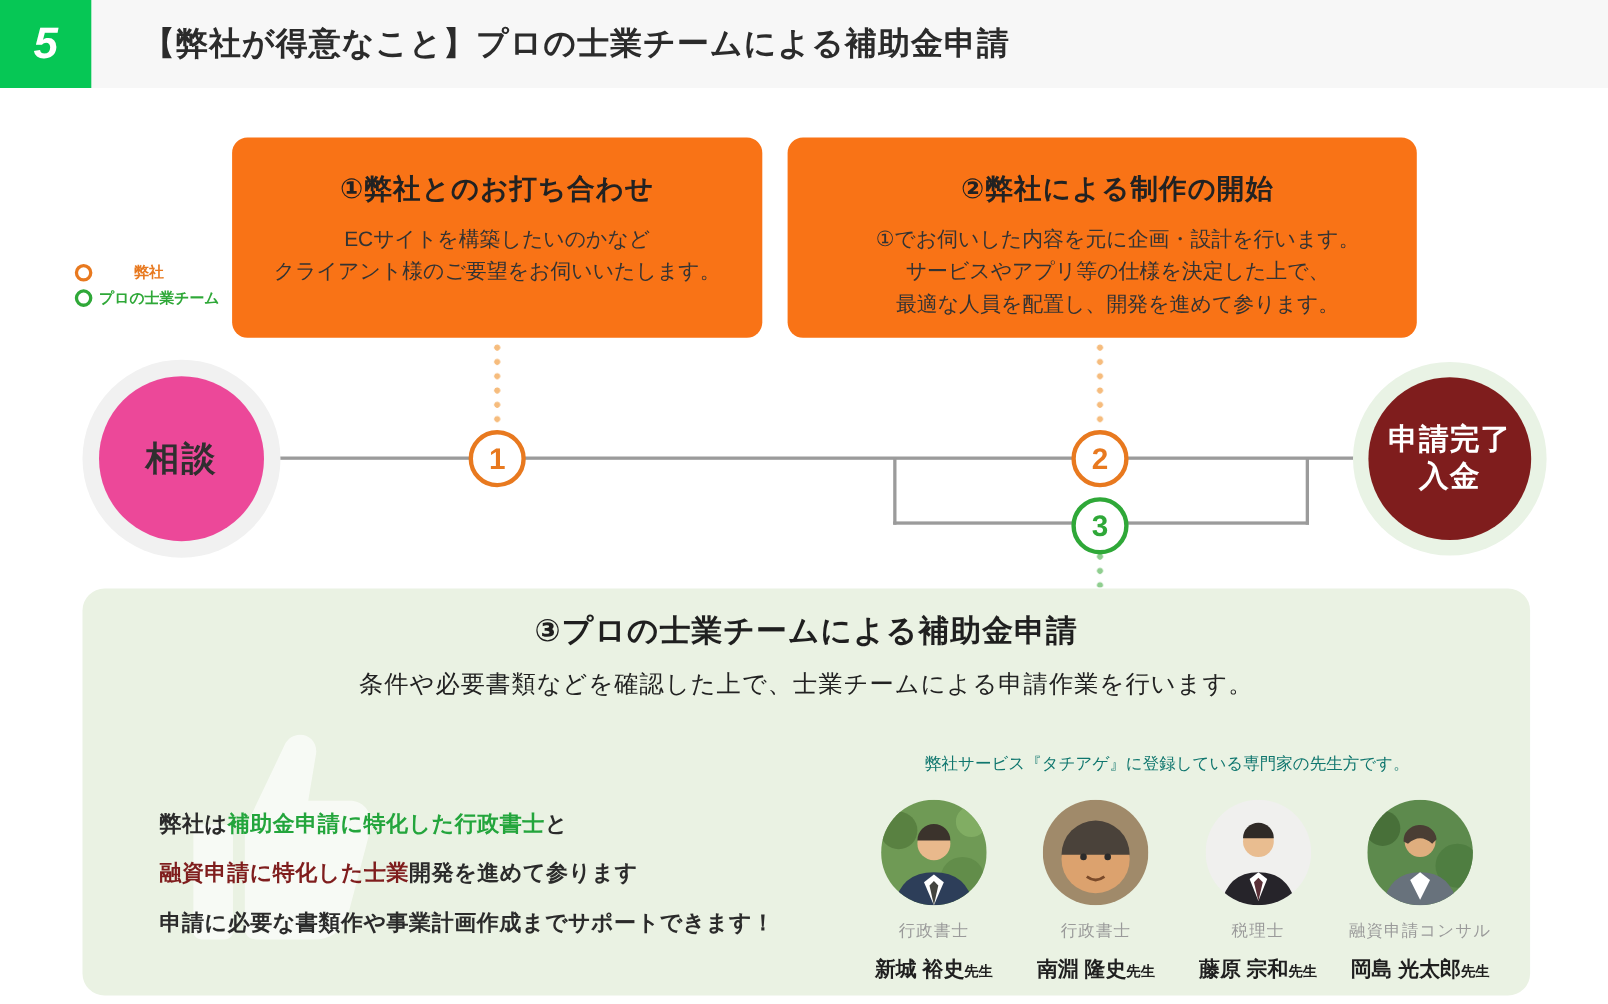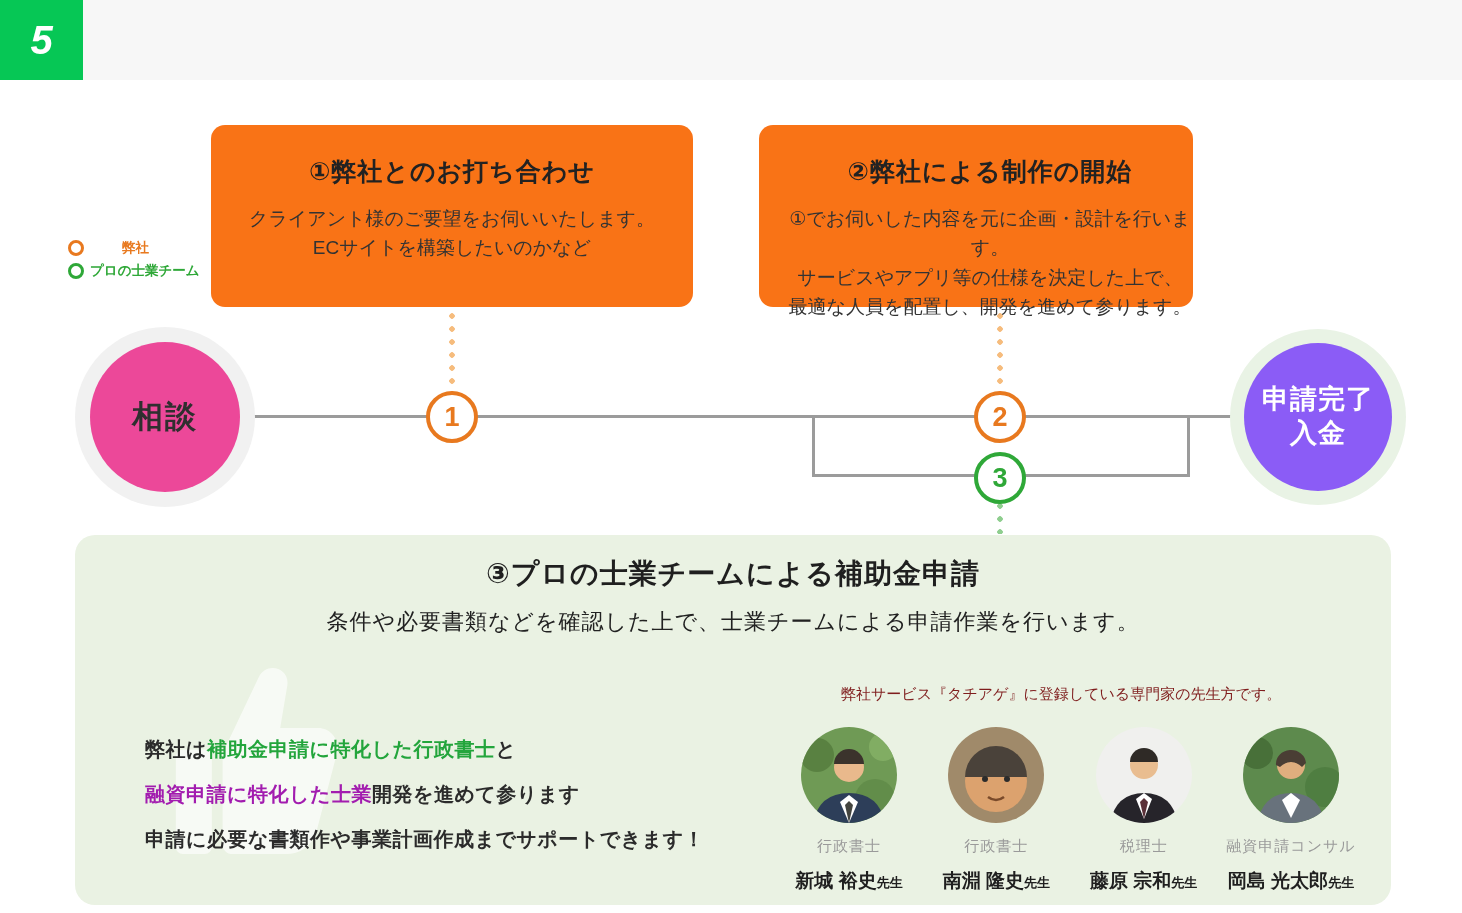--- a/index.html
+++ b/index.html
@@ -22,21 +22,21 @@
   .ring-orange { border:3px solid #e8791f; }
   .ring-green  { border:3px solid #2fa838; }
   .legend-label { font-size:13.5px; font-weight:bold; }
   .legend-row.orange .legend-label { color:#e8791f;padding-left:32px; }
   .legend-row.green  .legend-label { color:#2fa838; }
 
   
   .step-box { position:absolute; top:125px; height:182px; background:#f97316; border-radius:14px;
     text-align:center; padding-top:30px; color:#2f2f2f; }
   .step-box.box1 { left:211px; width:482px; }
-  .step-box.box2 { left:759px; width:434px;padding-left:28px; }
+  .step-box.box2 { left:716px; width:572px;padding-left:28px; }
   .step-title { font-size:25px; font-weight:bold; color:#222; margin-bottom:16px; letter-spacing:1px; }
   .step-body { font-size:19px; line-height:1.55; color:#333; }
 
   
   .main-line { position:absolute; left:250px; top:415px; width:990px; height:3px; background:#9b9b9b; z-index:1; }
   .branch { position:absolute; left:812px; top:417px; width:378px; height:60px;
     border-left:3px solid #9b9b9b; border-right:3px solid #9b9b9b; border-bottom:3px solid #9b9b9b; z-index:1; }
   .vdots { position:absolute; width:6px; z-index:1;
     background-size:6px 13px; background-repeat:repeat-y; }
   .vdots.orange { background-image:radial-gradient(circle at 3px 4px, #f6bc7d 2.5px, transparent 3px); }
@@ -54,72 +54,73 @@
   .m2 { left:1000px; top:417px; }
   .m3 { left:1000px; top:478px; }
 
   .start-ring { position:absolute; left:75px; top:327px; width:180px; height:180px; border-radius:50%;
     background:#f1f1f1; z-index:2; }
   .start-inner { position:absolute; inset:15px; border-radius:50%; background:#ec4899;
     display:flex; align-items:center; justify-content:center; font-size:31px; font-weight:bold; color:#2f2f2f;
     letter-spacing:2px; }
   .goal-ring { position:absolute; left:1230px; top:329px; width:176px; height:176px; border-radius:50%;
     background:#e9f3e5; z-index:2; }
-  .goal-inner { position:absolute; inset:14px; border-radius:50%; background:#8b5cf6;
+  .goal-inner { position:absolute; inset:14px; border-radius:50%; background:#7f1d1d;
     display:flex; flex-direction:column; align-items:center; justify-content:center;
     color:#fff; font-size:27px; font-weight:bold; line-height:1.25; letter-spacing:1px; }
 
   
   .panel { position:absolute; left:75px; top:535px; width:1316px; height:370px;
     background:#eaf2e3; border-radius:20px; }
   .panel-title { position:absolute; left:0; top:20px; width:100%; text-align:center;
     font-size:28px; font-weight:bold; color:#1f1f1f; letter-spacing:1px; }
   .panel-subtitle { position:absolute; left:0; top:72px; width:100%; text-align:center;
     font-size:22px; color:#222; letter-spacing:1px; }
 
   .thumb { position:absolute; left:90px; top:100px; width:180px; height:240px; opacity:.65; }
 
   .note { position:absolute; left:70px; top:192px; font-size:20px; font-weight:bold; color:#2b2b2b; }
   .note-line { height:45px; line-height:45px; letter-spacing:.5px; }
   .hl-green { color:#23a53c; }
-  .hl-blue  { color:#a21caf; }
-
-  .experts-caption { position:absolute; left:766px; top:150px; font-size:15px; color:#7f1d1d; }
+  .hl-blue  { color:#7f1d1d; }
+
+  .experts-caption { position:absolute; left:766px; top:150px; font-size:15px; color:#0f766e; }
   .experts { position:absolute; left:705px; top:192px; width:580px; display:flex; justify-content:space-between; }
   .expert { width:138px; text-align:center; }
   .expert-photo { width:96px; height:96px; border-radius:50%; overflow:hidden; margin:0 auto; display:block; }
   .expert-role { margin-top:14px; font-size:15px; color:#9a9a9a; letter-spacing:1px; }
   .expert-name { margin-top:12px; font-size:19px; font-weight:bold; color:#1f1f1f; white-space:nowrap; }
   .expert-name .suffix { font-size:13px; }
 </style>
 </head>
 <body>
 
 <div class="slide">
 
   <div class="header">
     <div class="slide-num">5</div>
+    <div class="page-title">【弊社が得意なこと】プロの士業チームによる補助金申請</div>
   </div>
 
   <div class="legend">
     <div class="legend-row orange">
       <span class="legend-ring ring-orange"></span>
       <span class="legend-label">弊社</span>
     </div>
     <div class="legend-row green">
       <span class="legend-ring ring-green"></span>
       <span class="legend-label">プロの士業チーム</span>
     </div>
   </div>
 
   <div class="step-box box1">
     <div class="step-title">①弊社とのお打ち合わせ</div>
     <div class="step-body">
+      <div>ECサイトを構築したいのかなど</div>
       <div>クライアント様のご要望をお伺いいたします。</div>
-      <div>ECサイトを構築したいのかなど</div>
     </div>
   </div>
   <div class="step-box box2">
     <div class="step-title">②弊社による制作の開始</div>
     <div class="step-body">
       <div>①でお伺いした内容を元に企画・設計を行います。</div>
       <div>サービスやアプリ等の仕様を決定した上で、</div>
       <div>最適な人員を配置し、開発を進めて参ります。</div>
     </div>
   </div>

